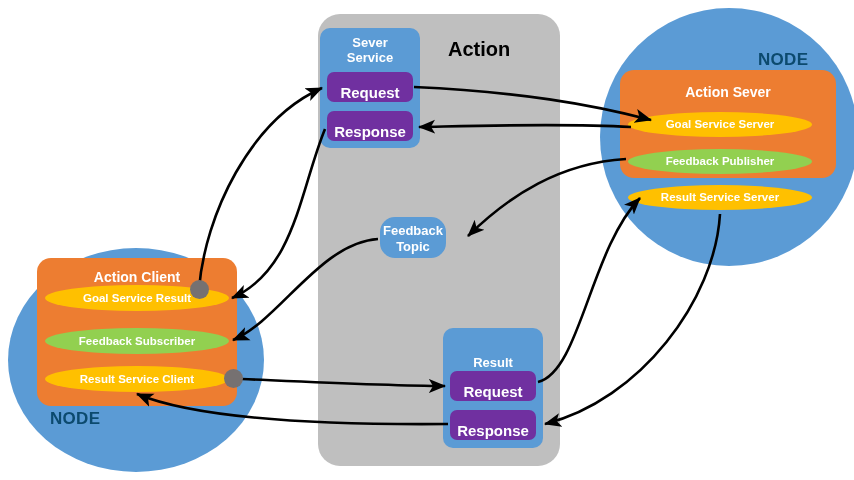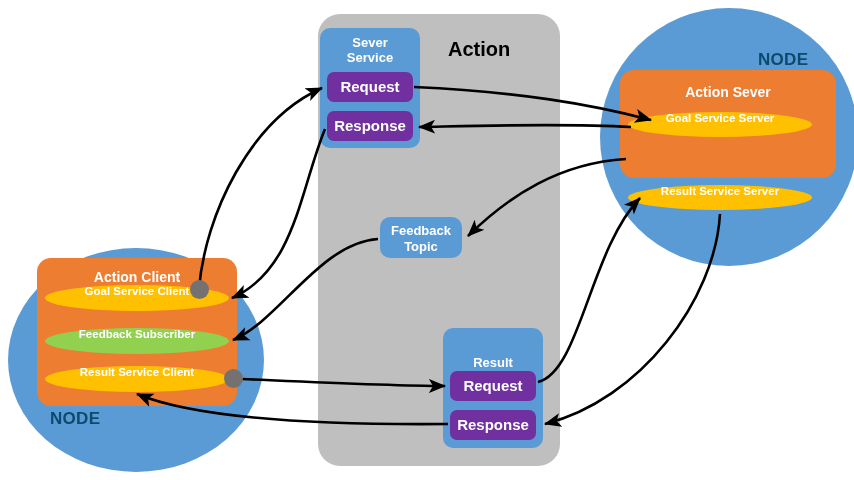--- a/index.html
+++ b/index.html
@@ -8,23 +8,23 @@
   #stage{position:relative;width:854px;height:480px;background:#ffffff;}
   svg.layer{position:absolute;left:0;top:0;width:854px;height:480px;}
   #edges{pointer-events:none;}
 
   
   .node-circle{position:absolute;border-radius:50%;background:#5b9bd5;}
   .action-box{position:absolute;background:#bfbfbf;border-radius:22px;}
   .orange-box{position:absolute;background:#ed7d31;border-radius:14px;}
   .blue-box{position:absolute;background:#5b9bd5;border-radius:10px;}
   .purple-pill{position:absolute;background:#7030a0;border-radius:7px;
-               display:flex;align-items:center;justify-content:center;}
+               display:flex;align-items:flex-end;justify-content:center;}
   .ellipse{position:absolute;border-radius:50%;
-           display:flex;justify-content:center;}
+           display:flex;align-items:center;justify-content:center;}
   .ellipse.yellow{background:#ffc000;}
   .ellipse.green{background:#92d050;}
   .dot{position:absolute;background:#767171;border-radius:50%;}
 
   
   .lbl{color:#ffffff;font-weight:bold;text-align:center;line-height:1.12;
        white-space:pre-line;}
   .t-action{position:absolute;color:#000000;font-weight:bold;font-size:20px;}
   .t-node{position:absolute;color:#0c4a6e;font-weight:bold;font-size:17px;
           letter-spacing:.3px;}
@@ -48,55 +48,58 @@
   <div class="t-action" style="left:448px;top:38px;">Action</div>
 
   <div class="node-circle" style="left:8px;top:248px;width:256px;height:224px;"></div>
   <div class="t-node" style="left:50px;top:409px;">NODE</div>
 
   <div class="orange-box" style="left:37px;top:258px;width:200px;height:148px;">
     <div class="t-boxtitle" style="top:11px;">Action Client</div>
   </div>
 
   <div class="ellipse yellow" style="left:45px;top:285px;width:184px;height:26px;">
-    <span class="lbl t-ellipse">Goal Service Client</span>
+    <span class="lbl t-ellipse">Goal Service Result</span>
   </div>
   <div class="ellipse yellow" style="left:45px;top:366px;width:184px;height:26px;">
     <span class="lbl t-ellipse">Result Service Client</span>
   </div>
   <div class="ellipse green" style="left:45px;top:328px;width:184px;height:26px;">
     <span class="lbl t-ellipse">Feedback Subscriber</span>
   </div>
 
   <div class="node-circle" style="left:600px;top:8px;width:258px;height:258px;"></div>
   <div class="t-node" style="left:758px;top:50px;">NODE</div>
 
   <div class="orange-box" style="left:620px;top:70px;width:216px;height:108px;">
     <div class="t-boxtitle" style="top:14px;">Action Sever</div>
   </div>
 
   <div class="ellipse yellow" style="left:628px;top:112px;width:184px;height:25px;">
     <span class="lbl t-ellipse">Goal Service Server</span>
   </div>
+  <div class="ellipse green" style="left:628px;top:149px;width:184px;height:25px;">
+    <span class="lbl t-ellipse">Feedback Publisher</span>
+  </div>
   <div class="ellipse yellow" style="left:628px;top:185px;width:184px;height:25px;">
     <span class="lbl t-ellipse">Result Service Server</span>
   </div>
 
   <div class="blue-box" style="left:320px;top:28px;width:100px;height:120px;">
     <div class="t-blue-title" style="top:8px;">Sever
 Service</div>
   </div>
   <div class="purple-pill" style="left:327px;top:72px;width:86px;height:30px;">
     <span class="lbl t-purple">Request</span>
   </div>
   <div class="purple-pill" style="left:327px;top:111px;width:86px;height:30px;">
     <span class="lbl t-purple">Response</span>
   </div>
 
-  <div class="blue-box" style="left:380px;top:217px;width:82px;height:41px;">
+  <div class="blue-box" style="left:380px;top:217px;width:66px;height:41px;border-radius:15px;">
     <div class="t-fbtopic" style="top:6px;">Feedback
 Topic</div>
   </div>
 
   <div class="blue-box" style="left:443px;top:328px;width:100px;height:120px;">
     <div class="t-blue-title" style="top:0;margin-top:28px;">Result
 Service</div>
   </div>
   <div class="purple-pill" style="left:450px;top:371px;width:86px;height:30px;">
     <span class="lbl t-purple">Request</span>

